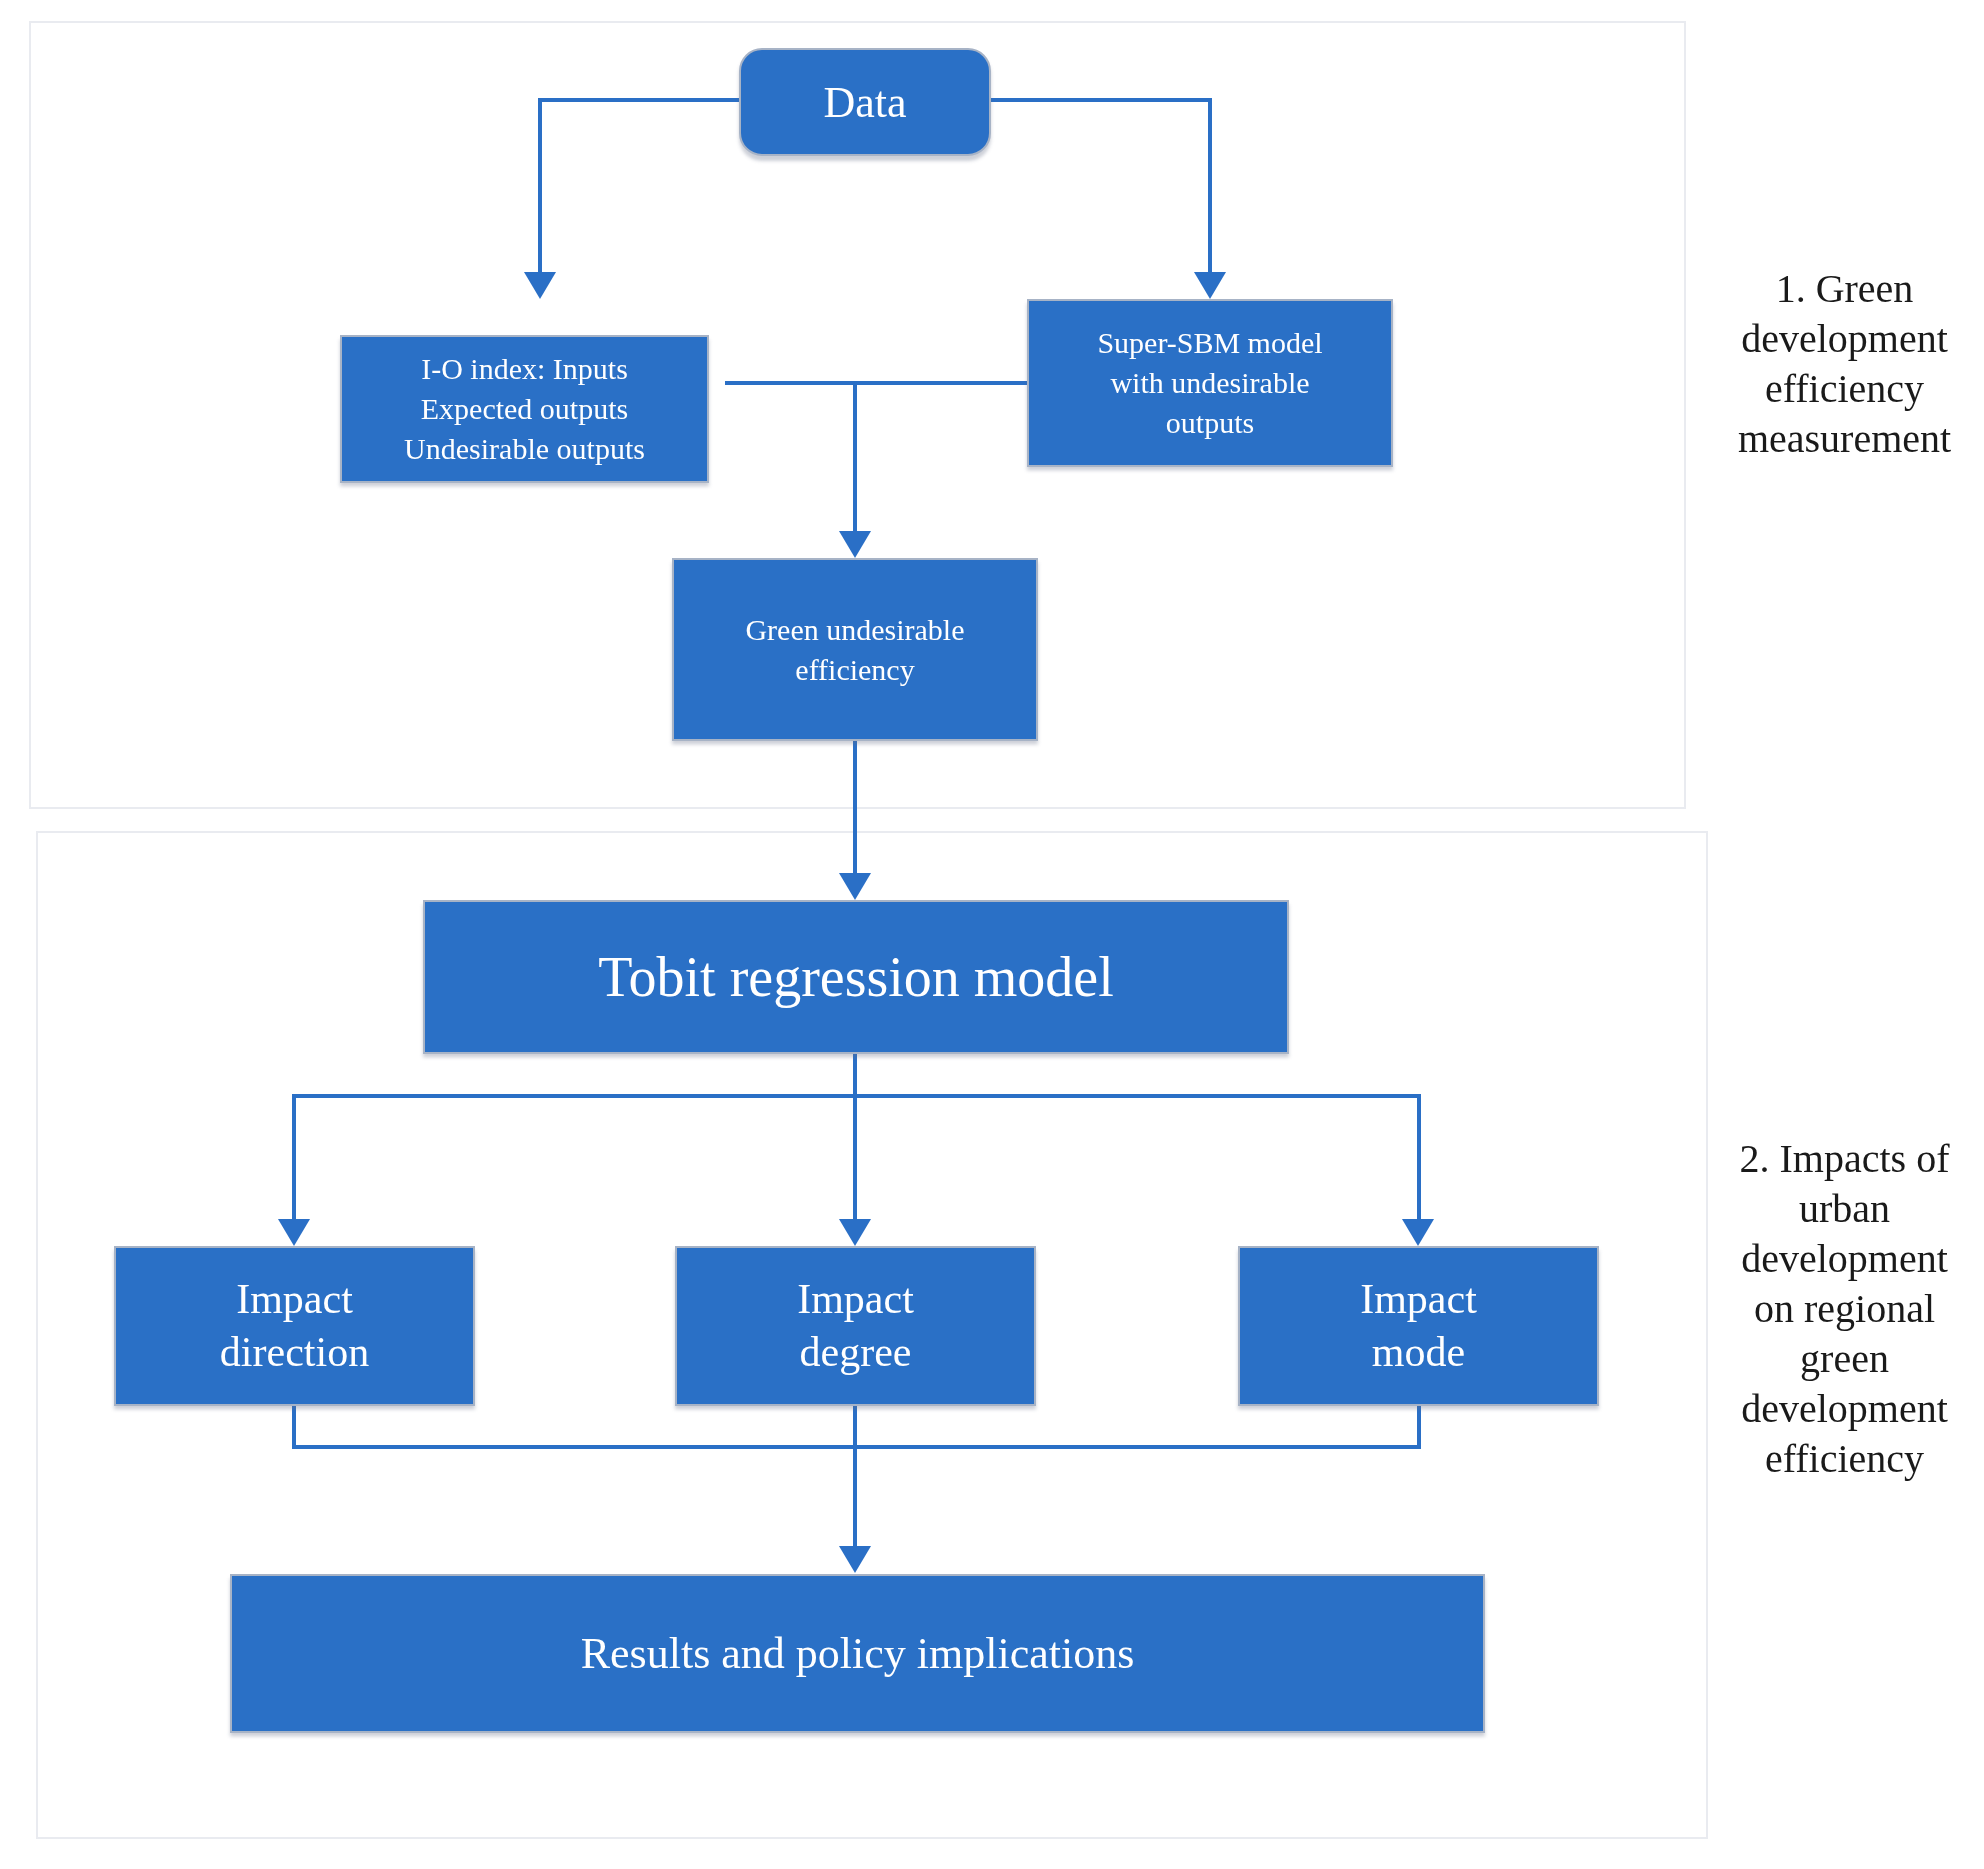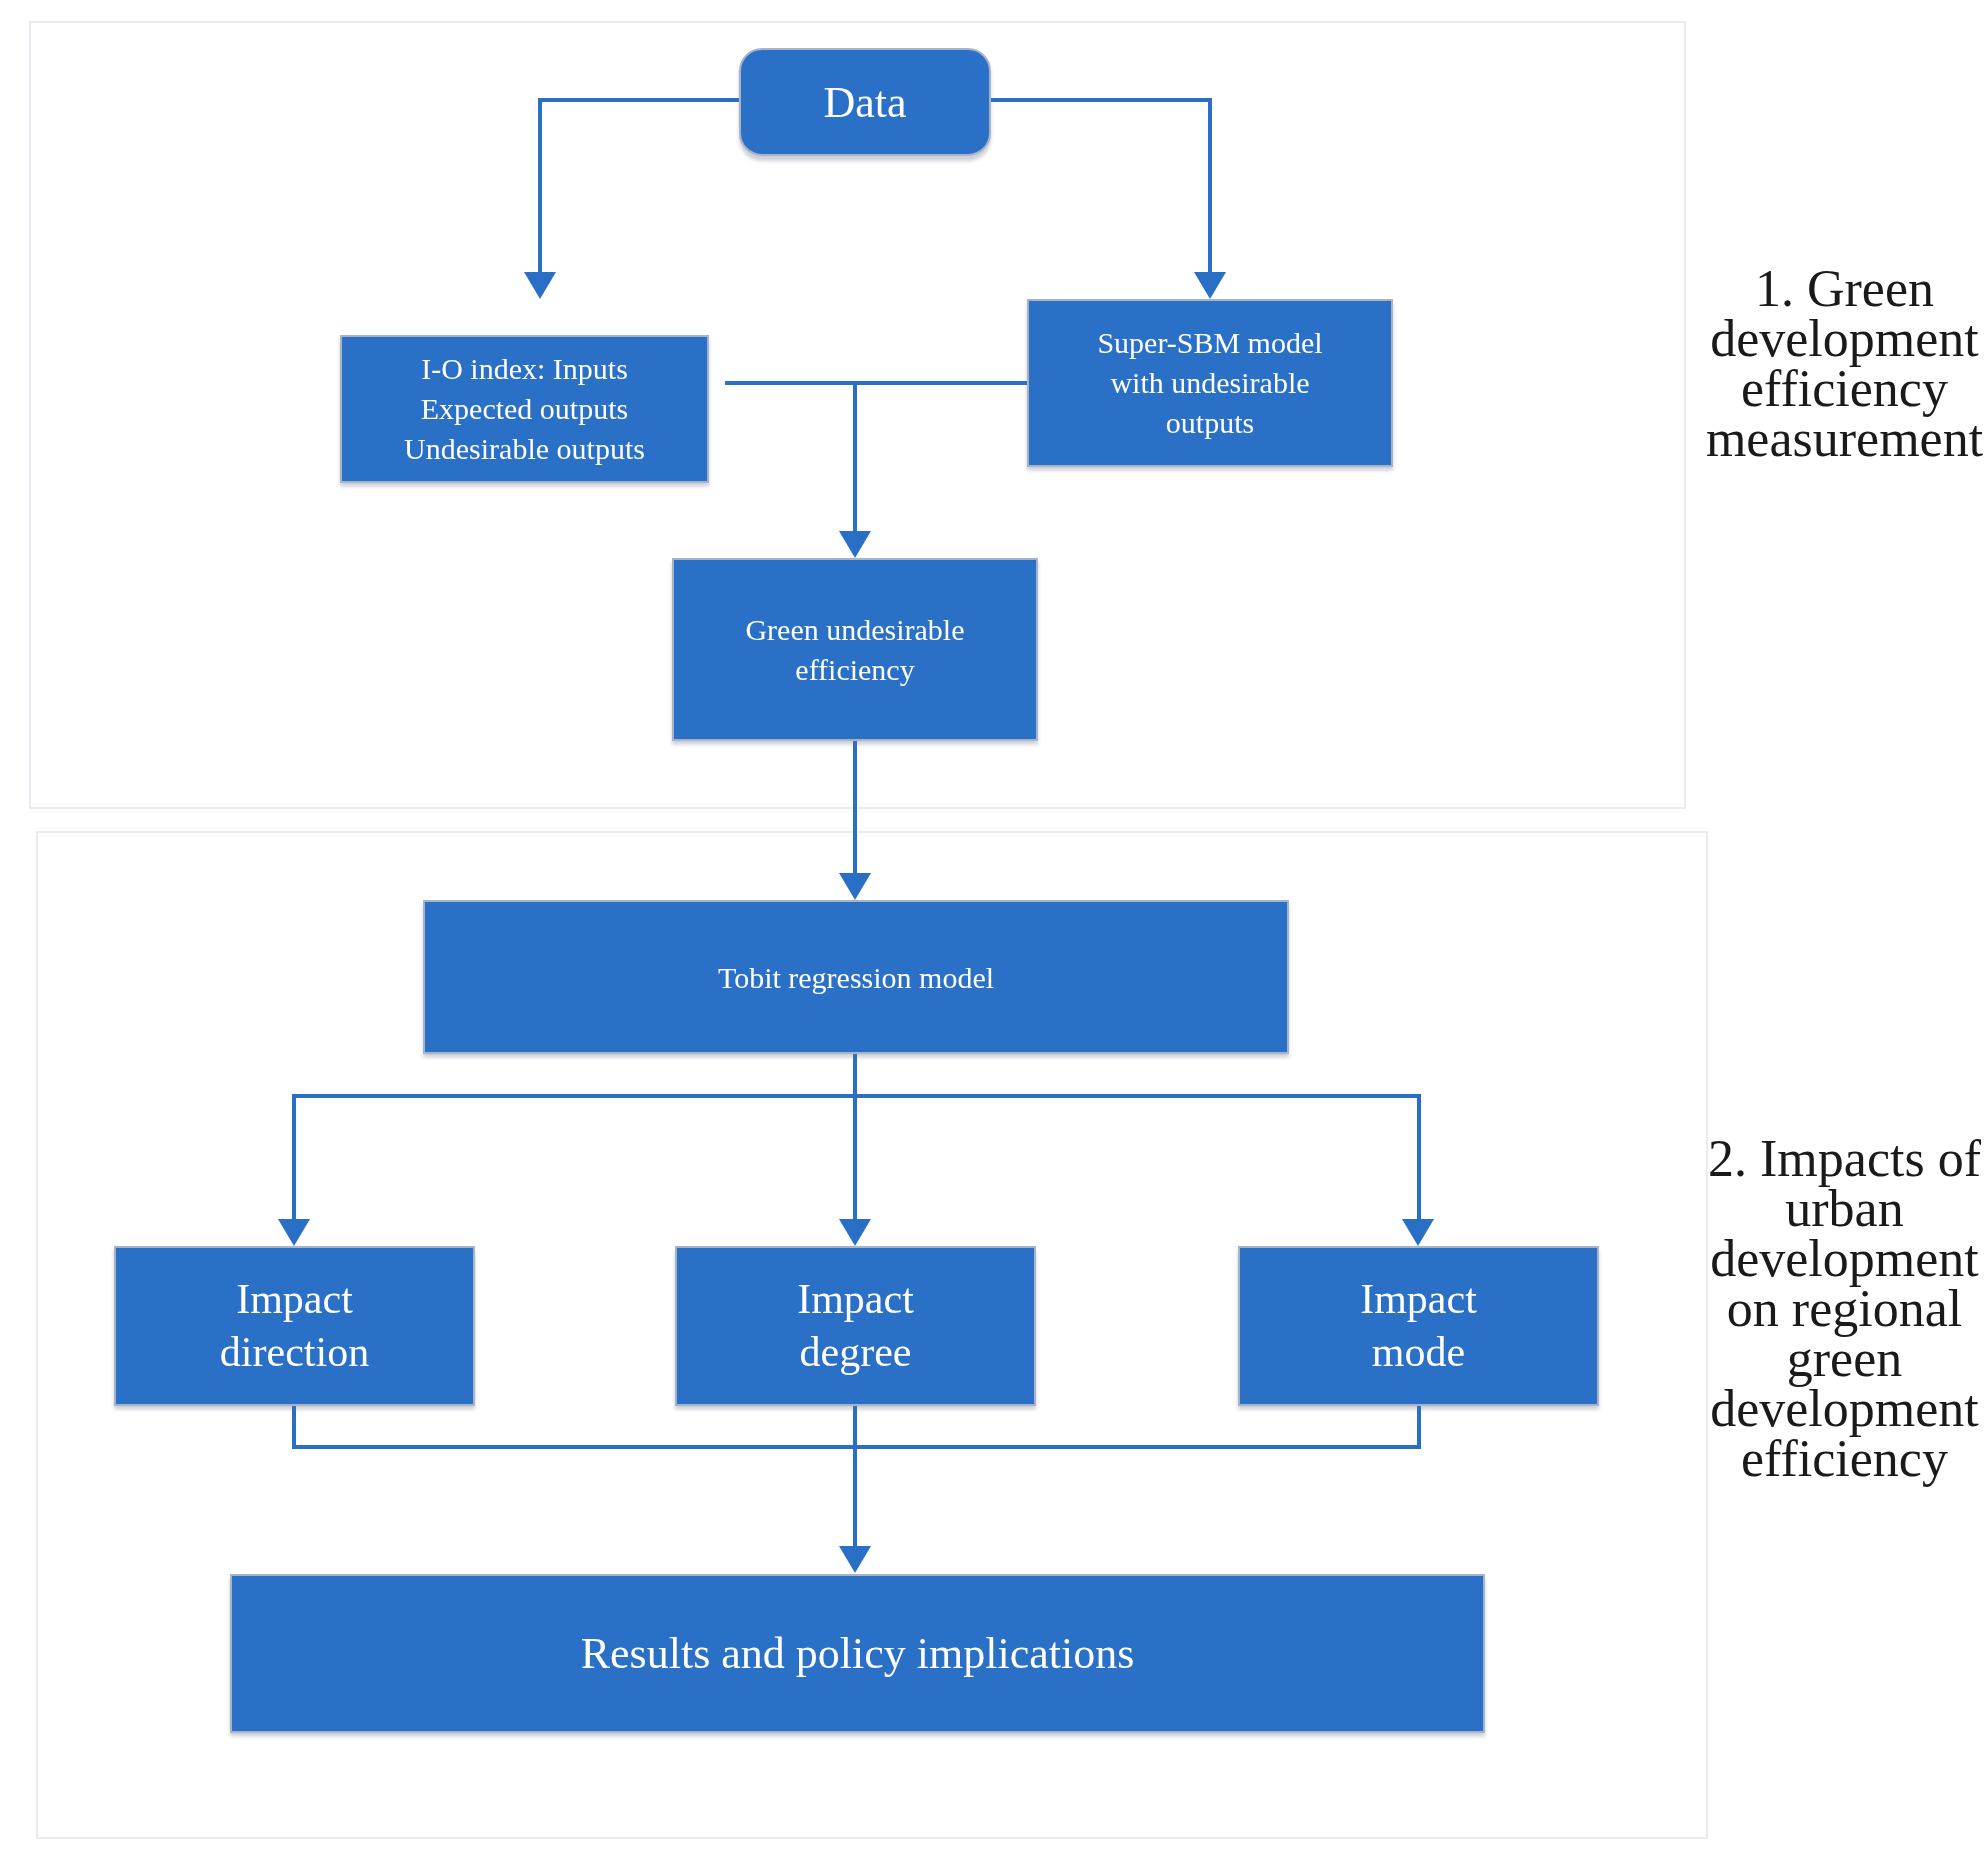--- a/index.html
+++ b/index.html
@@ -43,29 +43,29 @@
   .arrow-down{
     position:absolute;
     width:0;height:0;
     border-left:16.4px solid transparent;
     border-right:16.4px solid transparent;
     border-top:27px solid var(--connector,#2a6fc6);
   }
   .side-label{
     position:absolute;
     color:var(--side-label-text,#1a1a1a);
-    font-size:52px;
+    font-size:40px;
     line-height:50px;
     text-align:center;
     white-space:pre-line;
   }
   .fs-small{font-size:30px;line-height:40px;}
   .fs-mid{font-size:42px;line-height:53px;}
   .fs-big{font-size:44px;line-height:51px;}
-  .fs-tobit{font-size:30px;line-height:53px;}
+  .fs-tobit{font-size:56px;line-height:53px;}
 </style>
 </head>
 <body>
 
 <div class="canvas">
 
   <div class="panel" style="left:28.5px;top:21.4px;width:1653px;height:784px;"></div>
   <div class="panel" style="left:36px;top:831px;width:1668px;height:1004px;"></div>
 
   <div class="hline" style="left:538px;top:98px;width:203px;"></div>

